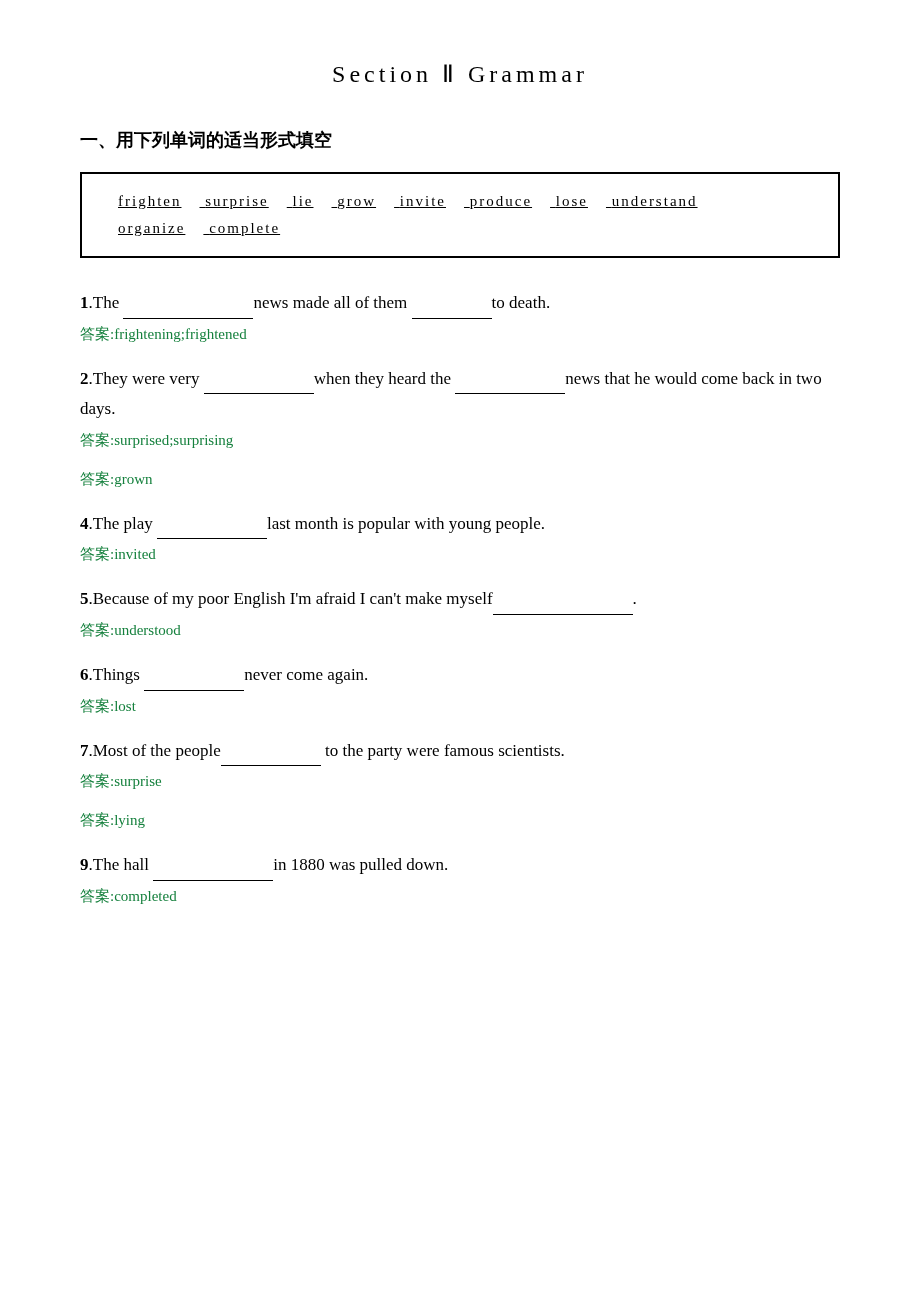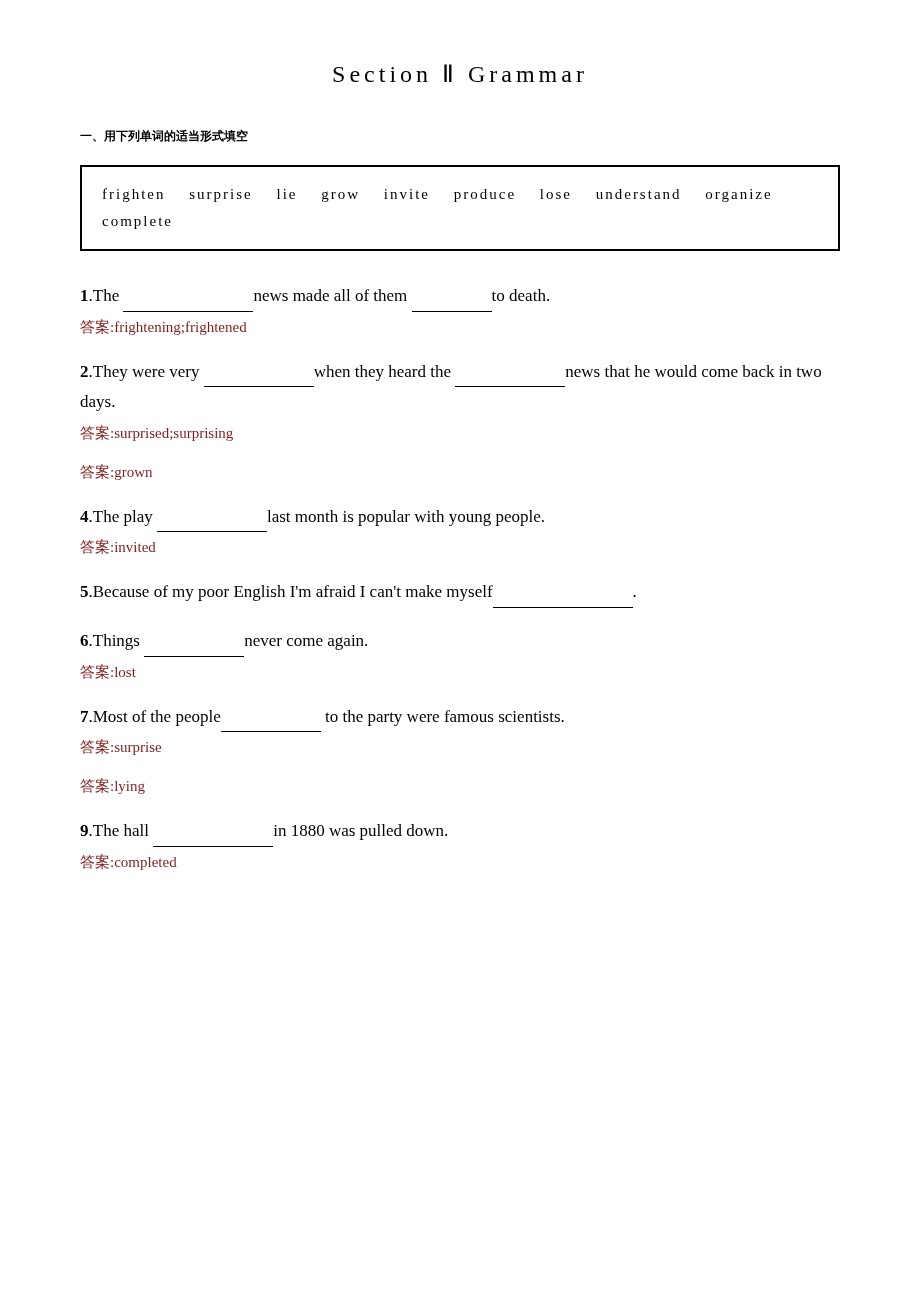--- a/index.html
+++ b/index.html
@@ -20,33 +20,34 @@
 
     .page-title {
       text-align: center;
       font-size: 24px;
       font-weight: normal;
       margin-bottom: 40px;
       letter-spacing: 4px;
     }
 
     .section-heading {
-      font-size: 12px;
+      font-size: 18px;
       font-weight: bold;
       margin-bottom: 20px;
       font-family: "SimSun", "STSong", serif;
     }
 
     .word-box {
       border: 2px solid #000;
-      padding: 14px 20px;
+      padding: 14px 36px;
       margin-bottom: 30px;
       font-size: 15px;
       line-height: 1.8;
       letter-spacing: 2px;
+      text-decoration: underline;
     }
 
     .word-box span {
       margin-right: 18px;
     }
 
     .question-block {
       margin-bottom: 18px;
     }
 
@@ -69,21 +70,21 @@
 
     .blank-long {
       min-width: 130px;
     }
 
     .blank-short {
       min-width: 80px;
     }
 
     .answer {
-      color: #7f1d1d;
+      color: #15803d;
       font-size: 15px;
       margin-bottom: 20px;
       font-family: "SimSun", "STSong", serif;
     }
   </style>
 </head>
 <body>
 
 <h1 class="page-title">Section  Ⅱ    Grammar</h1>
 
@@ -124,20 +125,21 @@
   <div class="question-text">
     <span class="q-num">4</span><span>.The play </span><span class="blank" style="min-width:110px"></span><span>last month is popular with young people.</span>
   </div>
   <div class="answer">答案:invited</div>
 </div>
 
 <div class="question-block">
   <div class="question-text">
     <span class="q-num">5</span><span>.Because of my poor English I'm afraid I can't make myself</span><span class="blank" style="min-width:140px"></span><span>.</span>
   </div>
+  <div class="answer">答案:understood</div>
 </div>
 
 <div class="question-block">
   <div class="question-text">
     <span class="q-num">6</span><span>.Things </span><span class="blank" style="min-width:100px"></span><span>never come again.</span>
   </div>
   <div class="answer">答案:lost</div>
 </div>
 
 <div class="question-block">

